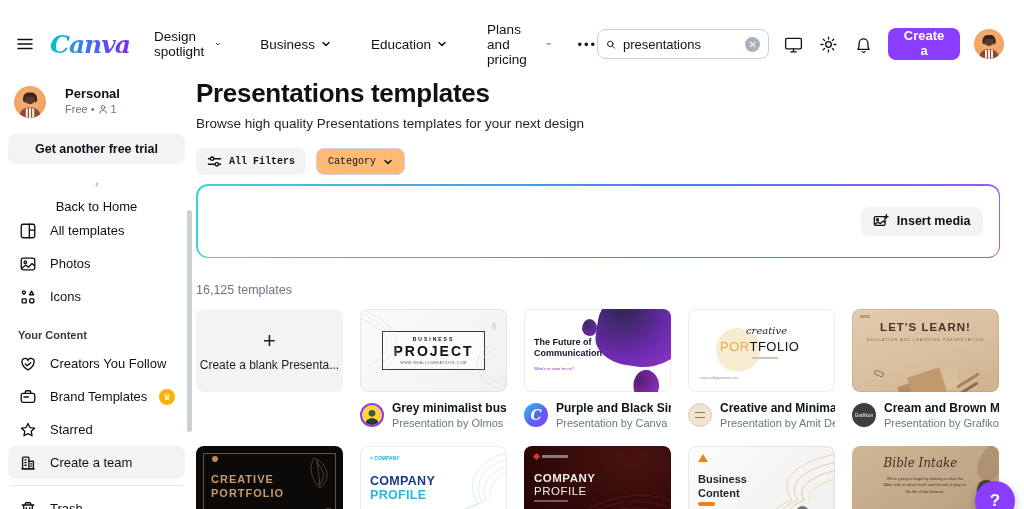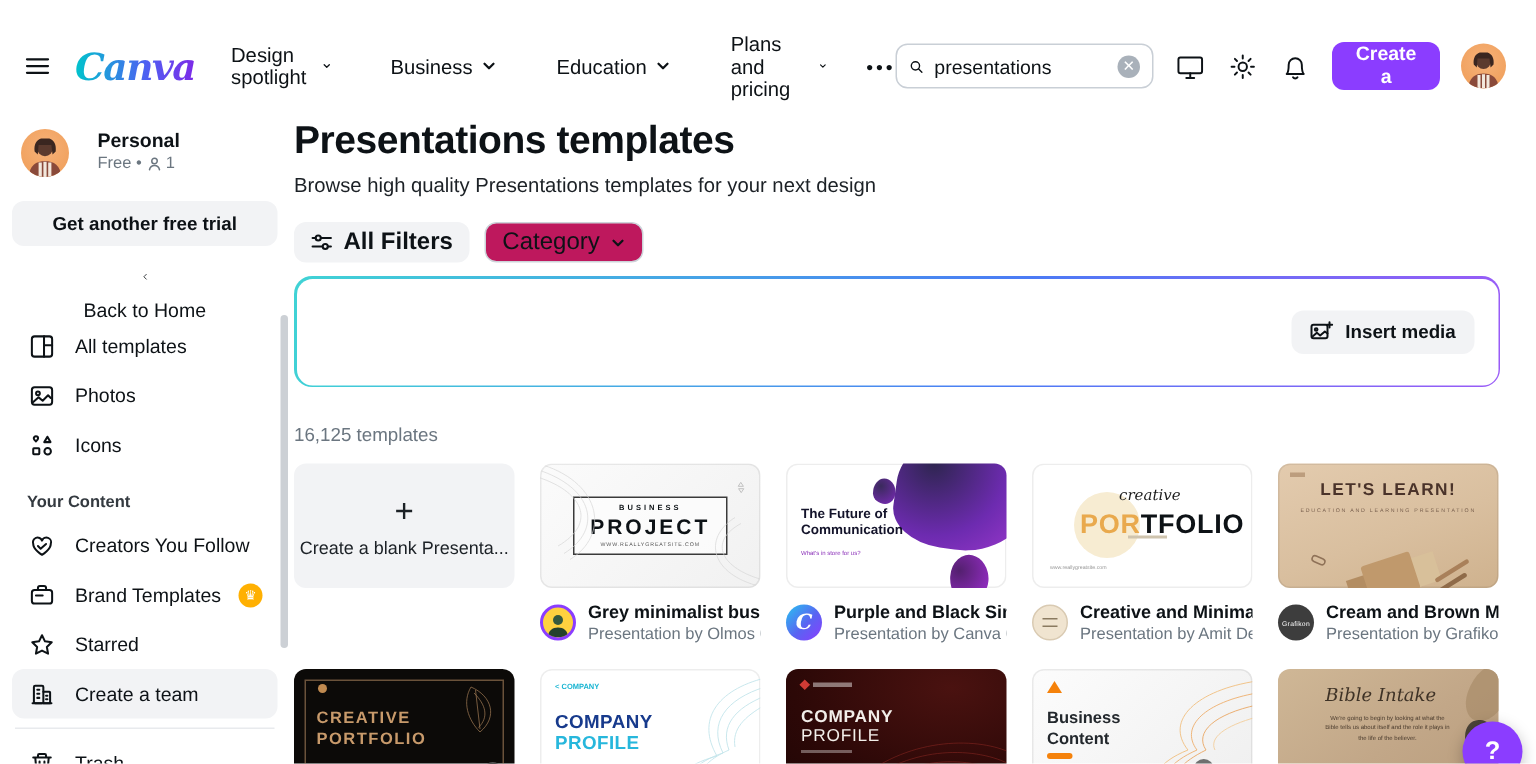--- a/index.html
+++ b/index.html
@@ -57,23 +57,23 @@
   .side-divider { height:1px; background:#e8eaed; margin:6px 2px; }
   .side-scrollbar { position:absolute; right:1px; top:142px; width:5px; height:222px;
     background:#ccd0d5; border-radius:3px; cursor:pointer; }
 
   
   .main { position:absolute; top:48px; left:193px; right:0; bottom:0; padding:8px 24px 0 3px; overflow:hidden; }
   h1.page-title { font-size:26px; font-weight:bold; letter-spacing:-0.3px; margin-top:2px; }
   .page-subtitle { font-size:13.5px; margin-top:7px; color:#1c2126; }
   .filter-row { display:flex; align-items:center; gap:10px; margin-top:17px; }
   .filter-btn { display:flex; align-items:center; gap:7px; height:27px; padding:0 11px; border-radius:8px;
-    font-size:16px; font-weight:bold; cursor:pointer; background:#f2f3f5; border:none;
-    font-family:Liberation Sans, sans-serif; color:#0d1216; }
-  .filter-btn.outline { background:#be185d; border:1px solid #cdd3d9; font-weight:normal; }
+    font-size:10px; font-weight:bold; cursor:pointer; background:#f2f3f5; border:none;
+    font-family:Liberation Mono, monospace; color:#0d1216; }
+  .filter-btn.outline { background:#fdba74; border:1px solid #cdd3d9; font-weight:normal; }
 
   .magic-banner-wrap { margin-top:9px; width:804px; border-radius:12px; padding:1.5px;
     background:linear-gradient(100deg,#40d3d5 0%,#4b7bf5 60%,#9a5bf7 100%); }
   .magic-banner { background:#fff; border-radius:10.5px; height:71px; display:flex; align-items:center;
     padding:0 16px; }
   .magic-titles { display:flex; flex-direction:column; gap:7px; }
   .magic-title-row { display:flex; align-items:center; gap:8px; }
   .magic-title { font-size:14.5px; font-weight:bold; }
   .beta-badge { background:#eceef1; color:#4a5560; font-size:8.5px; font-weight:bold; letter-spacing:.5px;
     border-radius:8px; padding:2px 7px; }
@@ -122,21 +122,21 @@
   .fc-heading { position:absolute; left:10px; top:28px; width:72px; font-size:9px; font-weight:bold;
     color:#14142b; line-height:1.25; }
   .fc-sub { position:absolute; left:10px; top:57px; font-size:4px; color:#8a2fb8; }
 
   
   .thumb.cport { background:#fff; }
   .cp-circle { position:absolute; left:28px; top:19px; width:44px; height:44px; border-radius:50%;
     background:#f7ecd2; }
   .cp-script { position:absolute; left:58px; top:16px; font-family:"DejaVu Serif", serif; font-style:italic;
     font-size:10px; color:#1c1c1c; }
-  .cp-head { position:absolute; left:32px; top:30px; font-size:18px; font-weight:bold; letter-spacing:.5px; }
+  .cp-head { position:absolute; left:32px; top:30px; font-size:13px; font-weight:normal; letter-spacing:.5px; }
   .cp-head .accent { color:#e9a94d; }
   .cp-credit-bar { position:absolute; left:64px; top:48px; width:26px; height:2px; background:#cfc4ae; }
   .cp-url { position:absolute; left:12px; bottom:12px; font-size:3.5px; color:#999; }
 
   
   .thumb.learn { background:linear-gradient(160deg,#e3cbae 0%,#d9bf9f 55%,#cfb28e 100%); }
   .ll-head { position:absolute; left:0; right:0; top:12px; text-align:center; font-size:11.5px;
     font-weight:bold; letter-spacing:1px; color:#4a332a; }
   .ll-sub { position:absolute; left:0; right:0; top:29px; text-align:center; font-size:3.5px;
     letter-spacing:1.2px; color:#7a614f; }

